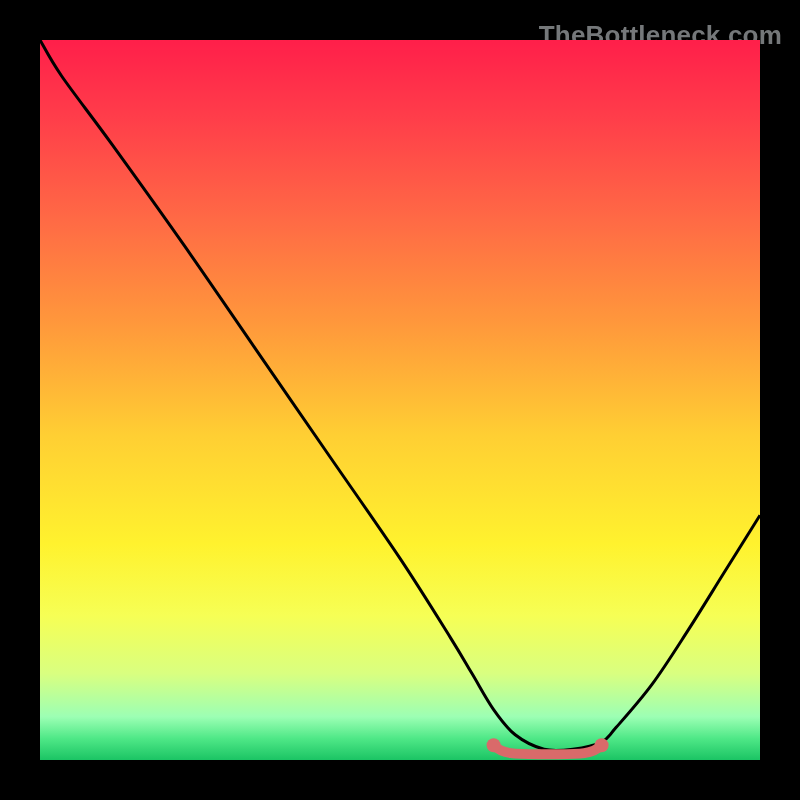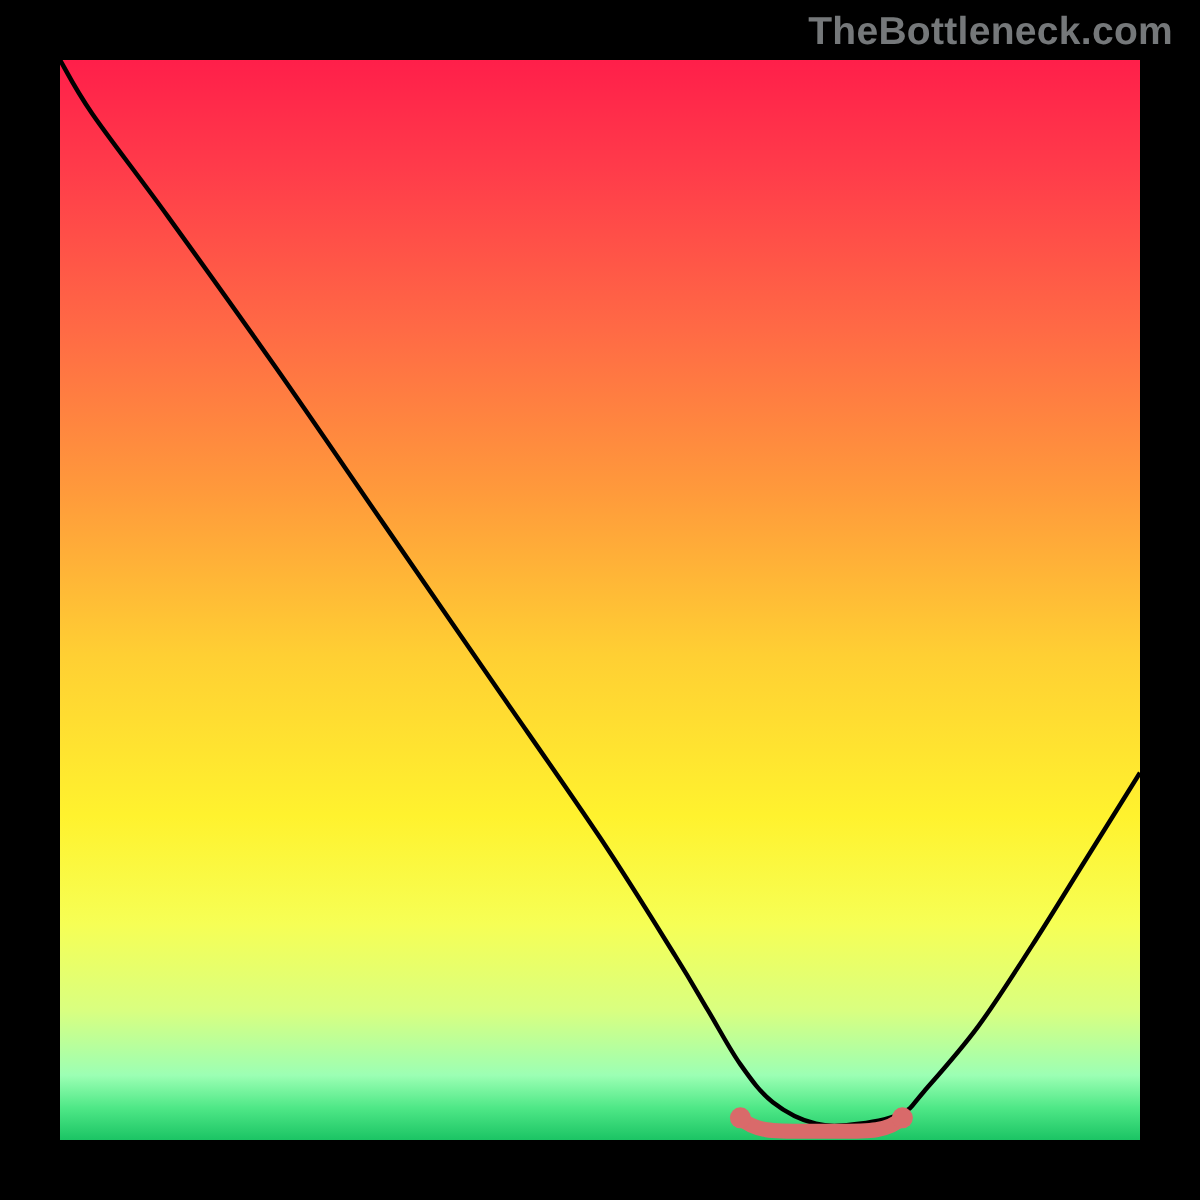--- a/index.html
+++ b/index.html
@@ -35,21 +35,21 @@
   }
   .curve-svg {
     position: absolute;
     left: 0;
     top: 0;
     width: 720px;
     height: 720px;
   }
   .watermark {
     position: absolute;
-    top: 5px;
+    top: 20px;
     right: 18px;
     font-family: Arial, Helvetica, sans-serif;
     font-size: 26px;
     font-weight: 600;
     color: #75787a;
     letter-spacing: 0.2px;
   }
 </style>
 </head>
 <body>

